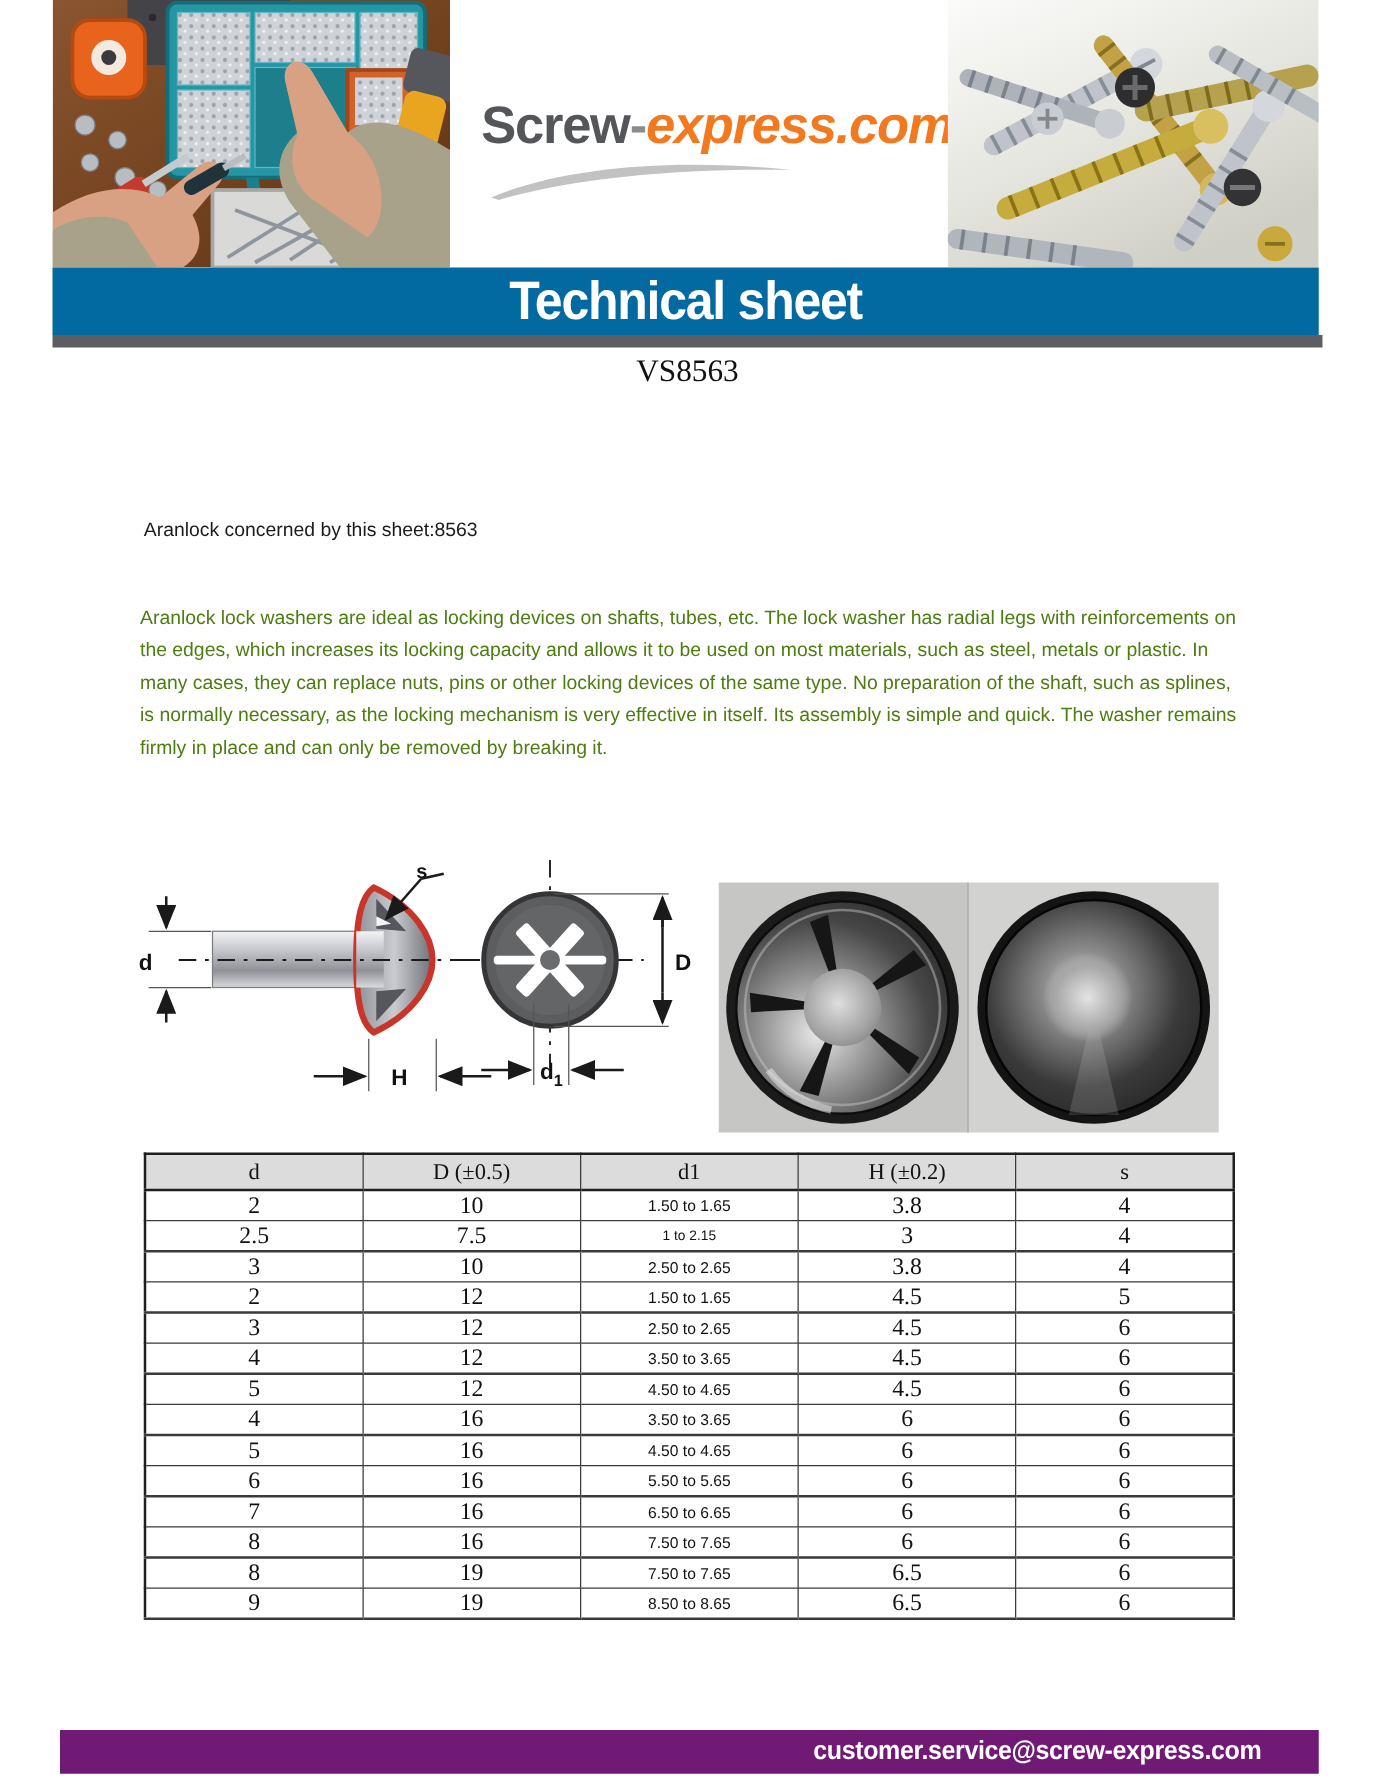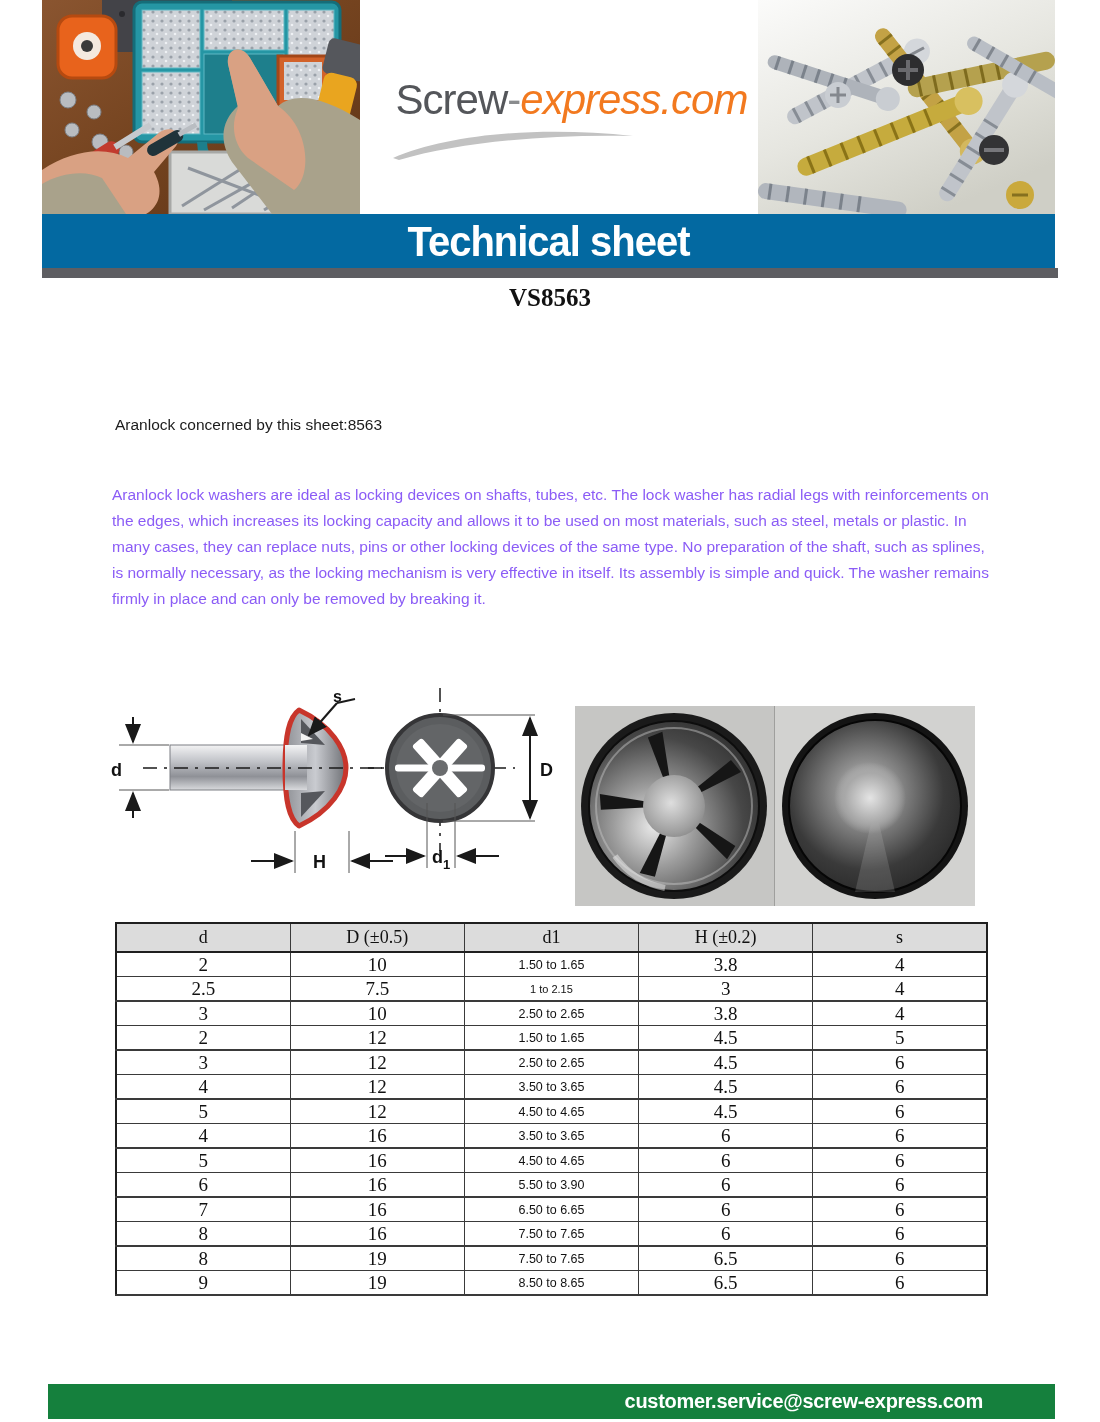--- a/index.html
+++ b/index.html
@@ -4,40 +4,40 @@
 <style>
   html,body{margin:0;padding:0;background:#fff;}
   .page{position:relative;width:1100px;height:1422px;background:#ffffff;
         font-family:"Liberation Sans",sans-serif;overflow:hidden;}
 
   
   .photo{position:absolute;top:0;height:214px;overflow:hidden;}
   .photo-left{left:42px;width:318px;}
   .photo-right{left:758px;width:297px;}
   .logo-area{position:absolute;left:360px;top:0;width:398px;height:214px;background:#fff;text-align:center;}
-  .logo-text{margin-top:76px;font-size:42px;font-weight:normal;letter-spacing:-1px;white-space:nowrap;margin-left:25px;}
+  .logo-text{margin-top:76px;font-size:42px;font-weight:bold;letter-spacing:-1px;white-space:nowrap;margin-left:25px;}
   .logo-screw{color:#54565a;}
   .logo-hyphen{color:#8a8c8e;}
   .logo-express{color:#f2791f;font-style:italic;}
   .logo-swoosh{margin-top:2px;margin-left:-90px;}
 
   .banner{position:absolute;left:42px;top:214px;width:1013px;height:54px;background:#0369a1;
           display:flex;align-items:center;justify-content:center;}
   .banner-title{color:#ffffff;font-size:40px;font-weight:bold;letter-spacing:-1px;
                 transform:scaleY(1.08);}
   .gray-strip{position:absolute;left:42px;top:268px;width:1016px;height:10px;background:#5e5e62;}
 
   
   .doc-code{position:absolute;left:0;top:284px;width:1100px;text-align:center;
-            font-family:"Liberation Serif",serif;font-weight:bold;font-size:25px;color:#111;}
+            font-family:"Liberation Serif",serif;font-weight:normal;font-size:25px;color:#111;}
   .subtitle{position:absolute;left:0;top:339px;width:1100px;text-align:center;
             font-size:17.5px;font-weight:500;color:#222;letter-spacing:.2px;}
   .articles-line{position:absolute;left:115px;top:416px;font-size:15.5px;color:#1b1b1b;}
   .description{position:absolute;left:112px;top:482px;width:884px;
-               font-size:15.5px;line-height:1.68;color:#8b5cf6;}
+               font-size:15.5px;line-height:1.68;color:#4d7c0f;}
 
   
   .diagram-svg{position:absolute;left:103px;top:683px;}
   .washer-photos{position:absolute;left:575px;top:706px;width:400px;height:200px;display:flex;}
   .washer-panel{height:200px;overflow:hidden;}
   .washer-panel.left{width:199px;background:#c6c6c4;border-right:1px solid #9f9f9d;}
   .washer-panel.right{width:200px;background:#d2d2d0;}
 
   
   .spec-table{position:absolute;left:115px;top:922px;width:873px;border-collapse:collapse;
@@ -47,22 +47,22 @@
                  font-size:18px;color:#111;text-align:center;}
   .spec-table td{border:1px solid #3a3a3a;height:23px;text-align:center;vertical-align:middle;
                  padding:0;color:#111;}
   .spec-table tr:nth-child(2n) td{border-bottom-width:2px;}
   .cell-serif{font-family:"Liberation Serif",serif;font-size:19px;}
   .cell-d1{font-family:"Liberation Sans",sans-serif;font-size:12.5px;font-weight:500;}
   .cell-d1-small{font-size:11px;color:#555;}
   .c-d1h{font-size:18px;}
 
   
-  .footer-bar{position:absolute;left:48px;top:1384px;width:1007px;height:35px;background:#15803d;
-              display:flex;align-items:center;justify-content:flex-end;padding-right:72px;
+  .footer-bar{position:absolute;left:48px;top:1384px;width:1007px;height:35px;background:#701a75;
+              display:flex;align-items:center;justify-content:flex-end;padding-right:46px;
               box-sizing:border-box;}
   .footer-email{color:#ffffff;font-size:20px;font-weight:bold;letter-spacing:-.3px;
                 transform:scaleY(1.05);}
 </style>
 </head>
 <body>
 
 <div class="page">
 
   <div class="photo photo-left">
@@ -494,21 +494,21 @@
         <tr>
           <td class="cell-serif">5</td>
           <td class="cell-serif">16</td>
           <td class="cell-d1">4.50 to 4.65</td>
           <td class="cell-serif">6</td>
           <td class="cell-serif">6</td>
         </tr>
         <tr>
           <td class="cell-serif">6</td>
           <td class="cell-serif">16</td>
-          <td class="cell-d1">5.50 to 3.90</td>
+          <td class="cell-d1">5.50 to 5.65</td>
           <td class="cell-serif">6</td>
           <td class="cell-serif">6</td>
         </tr>
         <tr>
           <td class="cell-serif">7</td>
           <td class="cell-serif">16</td>
           <td class="cell-d1">6.50 to 6.65</td>
           <td class="cell-serif">6</td>
           <td class="cell-serif">6</td>
         </tr>

